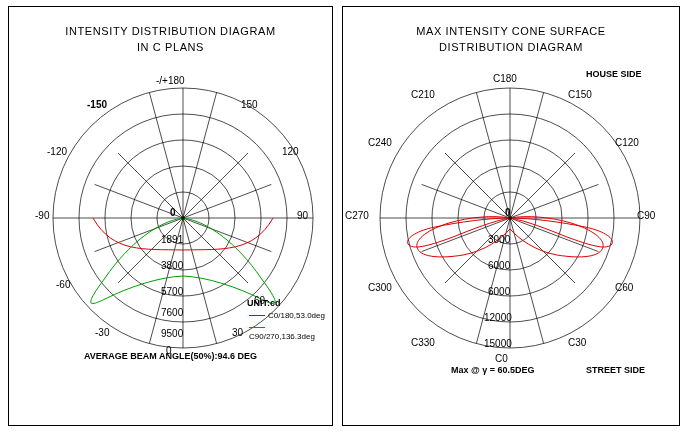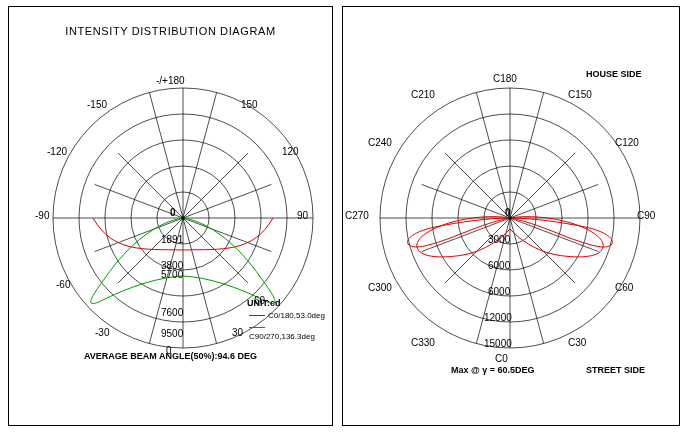--- a/index.html
+++ b/index.html
@@ -21,20 +21,21 @@
   .lg-green{border-top-color:#00a000;}
   .footer{position:absolute;left:0;right:0;text-align:center;font-size:9px;}
 </style>
 </head>
 <body>
 
 <div id="root">
 
   <div class="panel" id="panel-left">
     <div class="title t1">INTENSITY DISTRIBUTION DIAGRAM</div>
+    <div class="title t2">IN C PLANS</div>
 
     <div class="plotwrap">
       <svg width="323" height="418" viewBox="0 0 323 418">
         <g stroke="#000" fill="none" stroke-width="0.7">
 
           <circle cx="174" cy="211" r="26"></circle>
           <circle cx="174" cy="211" r="52"></circle>
           <circle cx="174" cy="211" r="78"></circle>
           <circle cx="174" cy="211" r="104"></circle>
           <circle cx="174" cy="211" r="130"></circle>
@@ -52,51 +53,53 @@
         <path d="M 84 211 C 104 246, 134 242, 174 243 C 214 242, 244 246, 264 211" stroke="#e00000" stroke-width="1" fill="none"></path>
 
         <path d="M 174 211 C 150 214, 120 236, 96 271 C 76 298, 78 301, 96 292
                  C 120 280, 150 270, 174 269 C 198 270, 228 280, 252 292
                  C 270 301, 272 298, 252 271 C 228 236, 198 214, 174 211 Z" stroke="#00a000" stroke-width="1" fill="none"></path>
         <circle cx="174" cy="211" r="1.6" fill="#000" stroke="none"></circle>
       </svg>
     </div>
 
     <div class="lbl" style="left:147px;top:68px;">-/+180</div>
-    <div class="lbl" style="left:78px;top:92px;">-150</div>
+    <div class="lbl" style="left:78px;top:92px;font-weight:bold;">-150</div>
     <div class="lbl" style="left:232px;top:92px;">150</div>
     <div class="lbl" style="left:38px;top:139px;">-120</div>
     <div class="lbl" style="left:273px;top:139px;">120</div>
     <div class="lbl" style="left:26px;top:203px;">-90</div>
     <div class="lbl" style="left:288px;top:203px;">90</div>
     <div class="lbl" style="left:47px;top:272px;">-60</div>
     <div class="lbl" style="left:245px;top:272px;margin-top:16px;">60</div>
     <div class="lbl" style="left:86px;top:320px;">-30</div>
     <div class="lbl" style="left:223px;top:320px;">30</div>
     <div class="lbl" style="left:157px;top:338px;">0</div>
 
     <div class="lbl bold" style="left:161px;top:200px;">0</div>
     <div class="lbl" style="left:152px;top:227px;">1891</div>
     <div class="lbl" style="left:152px;top:253px;">3800</div>
-    <div class="lbl" style="left:152px;top:262px;text-align:center;">5700</div>
+    <div class="lbl" style="left:152px;top:279px;text-align:center;">5700</div>
     <div class="lbl" style="left:152px;top:300px;">7600</div>
     <div class="lbl" style="left:152px;top:321px;">9500</div>
 
     <div class="lbl bold" style="left:238px;top:291px;font-size:9px;">UNIT:cd</div>
     <div class="legend-box" style="left:240px;top:304px;">
       <span class="legend-line lg-red"></span><span>C0/180,53.0deg</span>
     </div>
     <div class="legend-box" style="left:240px;top:316px;">
       <span class="legend-line lg-green"></span><span>C90/270,136.3deg</span>
     </div>
 
     <div class="footer bold" style="top:344px;">AVERAGE BEAM ANGLE(50%):94.6 DEG</div>
   </div>
 
   <div class="panel" id="panel-right">
+    <div class="title t1">MAX INTENSITY CONE SURFACE</div>
+    <div class="title t2">DISTRIBUTION DIAGRAM</div>
 
     <div class="plotwrap">
       <svg width="336" height="418" viewBox="0 0 336 418">
         <g stroke="#000" fill="none" stroke-width="0.7">
           <circle cx="167" cy="211" r="26"></circle>
           <circle cx="167" cy="211" r="52"></circle>
           <circle cx="167" cy="211" r="78"></circle>
           <circle cx="167" cy="211" r="104"></circle>
           <circle cx="167" cy="211" r="130"></circle>
           <line x1="167" y1="81" x2="167" y2="341"></line>

